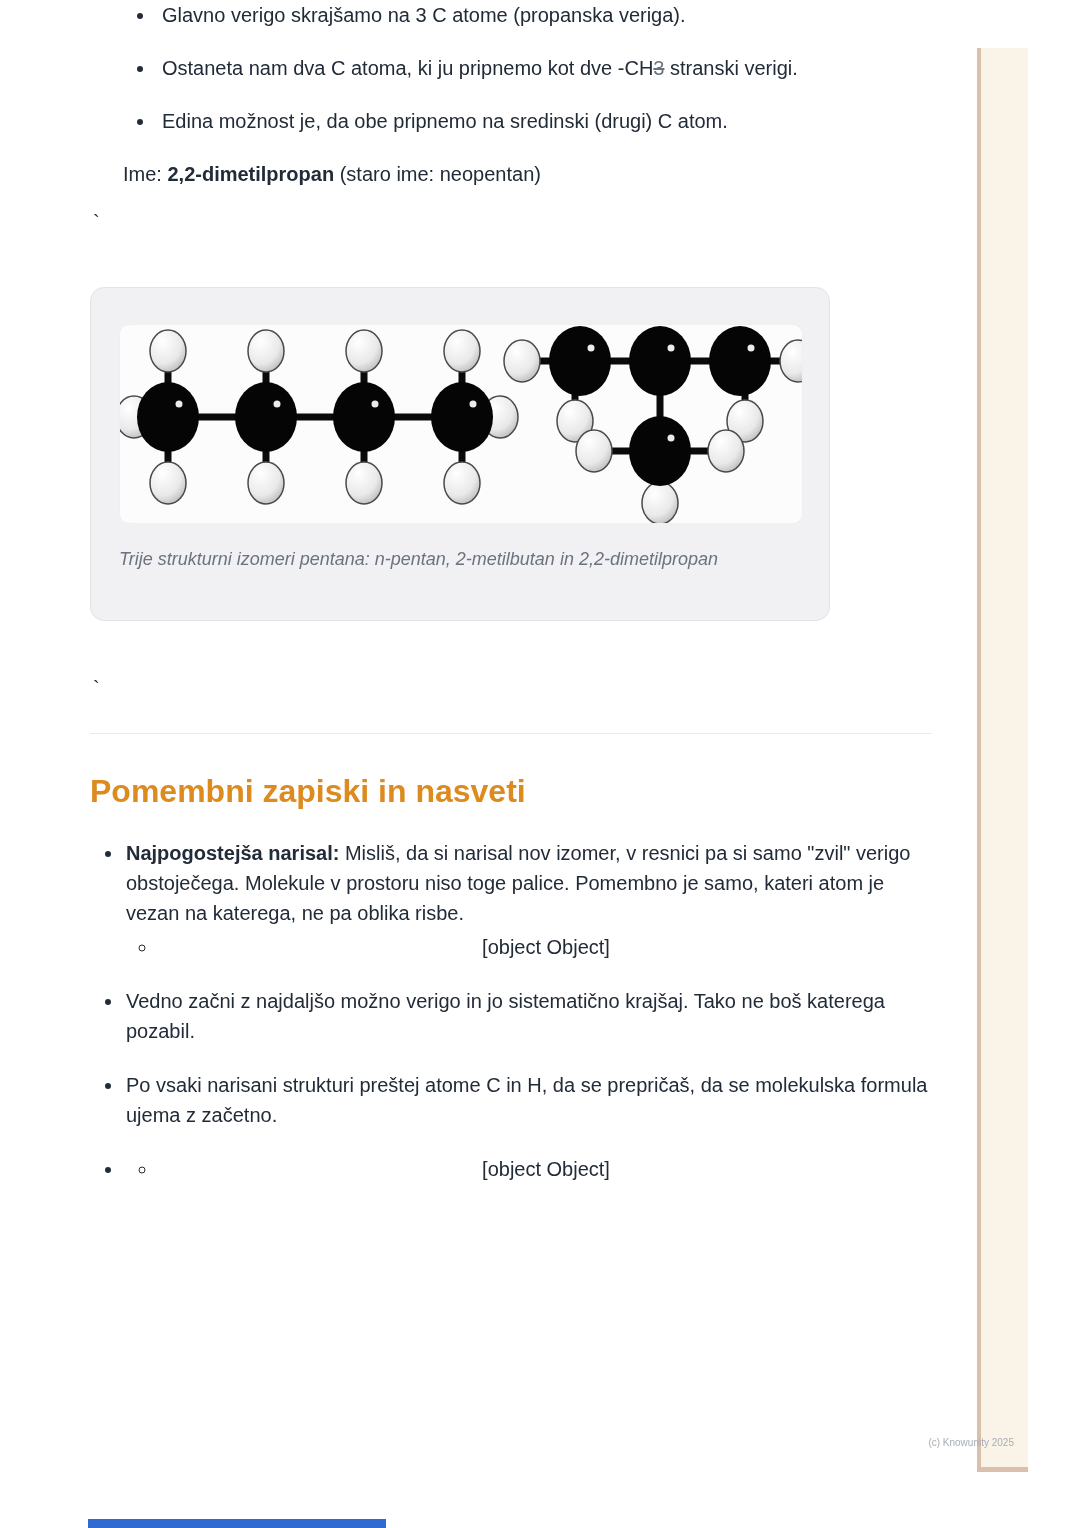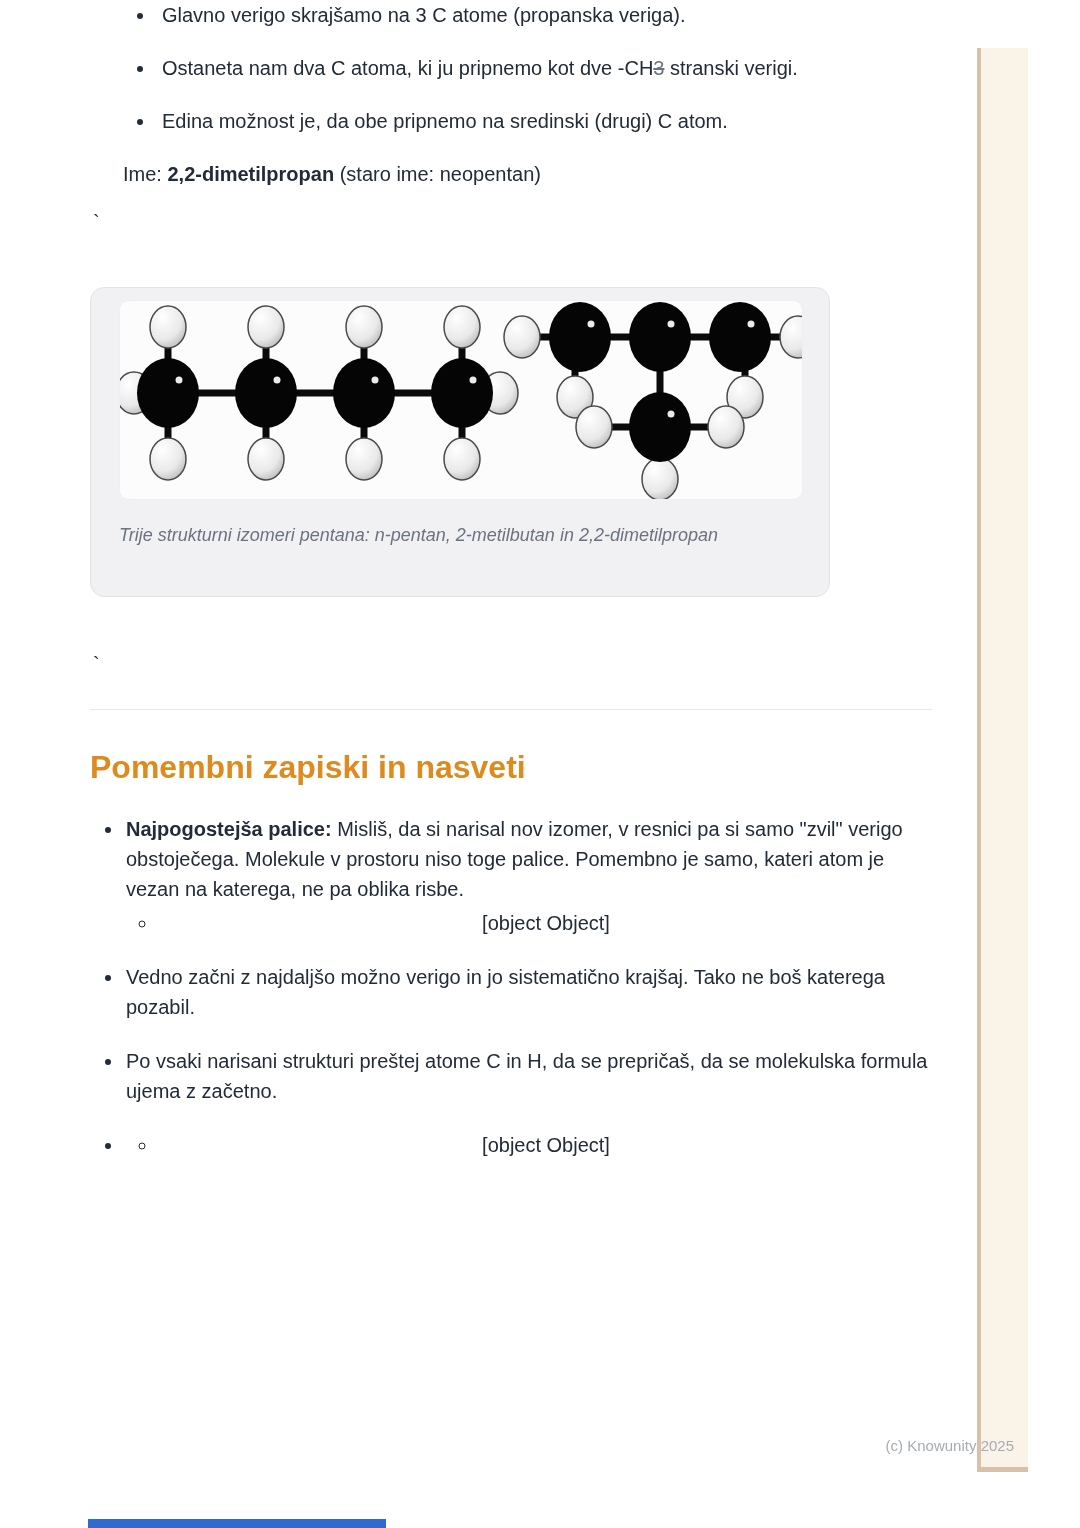--- a/index.html
+++ b/index.html
@@ -51,21 +51,21 @@
   .f-line.name-line{margin-left:33px;margin-top:12px;}
   .conclusion{margin-top:28px;}
   .tick{margin-top:18px;margin-left:3px;}
   .tick2{margin-top:52px;}
   .figure-card{
     margin-top:50px;
     width:740px;
     background:#f1f1f3;
     border:1px solid #e3e3e6;
     border-radius:14px;
-    padding:12px 28px 48px 28px;
+    padding:36px 28px 48px 28px;
   }
   .figure-panel{
     width:684px;height:200px;
     background:#fcfcfd;
     border:1px solid #efeff2;
     border-radius:10px;
     overflow:hidden;
   }
   .figure-caption{
     margin-top:22px;
@@ -96,21 +96,21 @@
   ul.sub-list{
     list-style:circle;
     margin-top:4px;
     padding-left:32px;
     text-align:center;
   }
   ul.sub-list li{margin-bottom:6px;padding-left:2px;}
   .watermark{
     position:absolute;
     right:66px;top:1437px;
-    font-size:15px;
+    font-size:10px;
     color:var(--watermark-gray);
     z-index:3;
   }
   .bottom-bar{
     position:absolute;
     left:88px;top:1519px;
     width:298px;height:9px;
     background:var(--bottom-bar-blue);
     z-index:3;
   }
@@ -216,21 +216,21 @@
 
     <p class="tick tick2">`</p>
 
     <hr class="divider">
 
     <h2 class="notes-heading">Pomembni zapiski in nasveti</h2>
 
     <ul class="notes-list">
 
         <li>
-          <span><strong>Najpogostejša palice:</strong> Misliš, da si narisal nov izomer, v resnici pa si samo "zvil" verigo obstoječega. Molekule v prostoru niso toge palice. Pomembno je samo, kateri atom je vezan na katerega, ne pa oblika risbe.</span>
+          <span><strong>Najpogostejša narisal:</strong> Misliš, da si narisal nov izomer, v resnici pa si samo "zvil" verigo obstoječega. Molekule v prostoru niso toge palice. Pomembno je samo, kateri atom je vezan na katerega, ne pa oblika risbe.</span>
           <ul class="sub-list">
 
           <li>[object Object]</li>
           </ul>
         </li>
 
         <li>
           <span>Vedno začni z najdaljšo možno verigo in jo sistematično krajšaj. Tako ne boš katerega pozabil.</span>
           
         </li>

